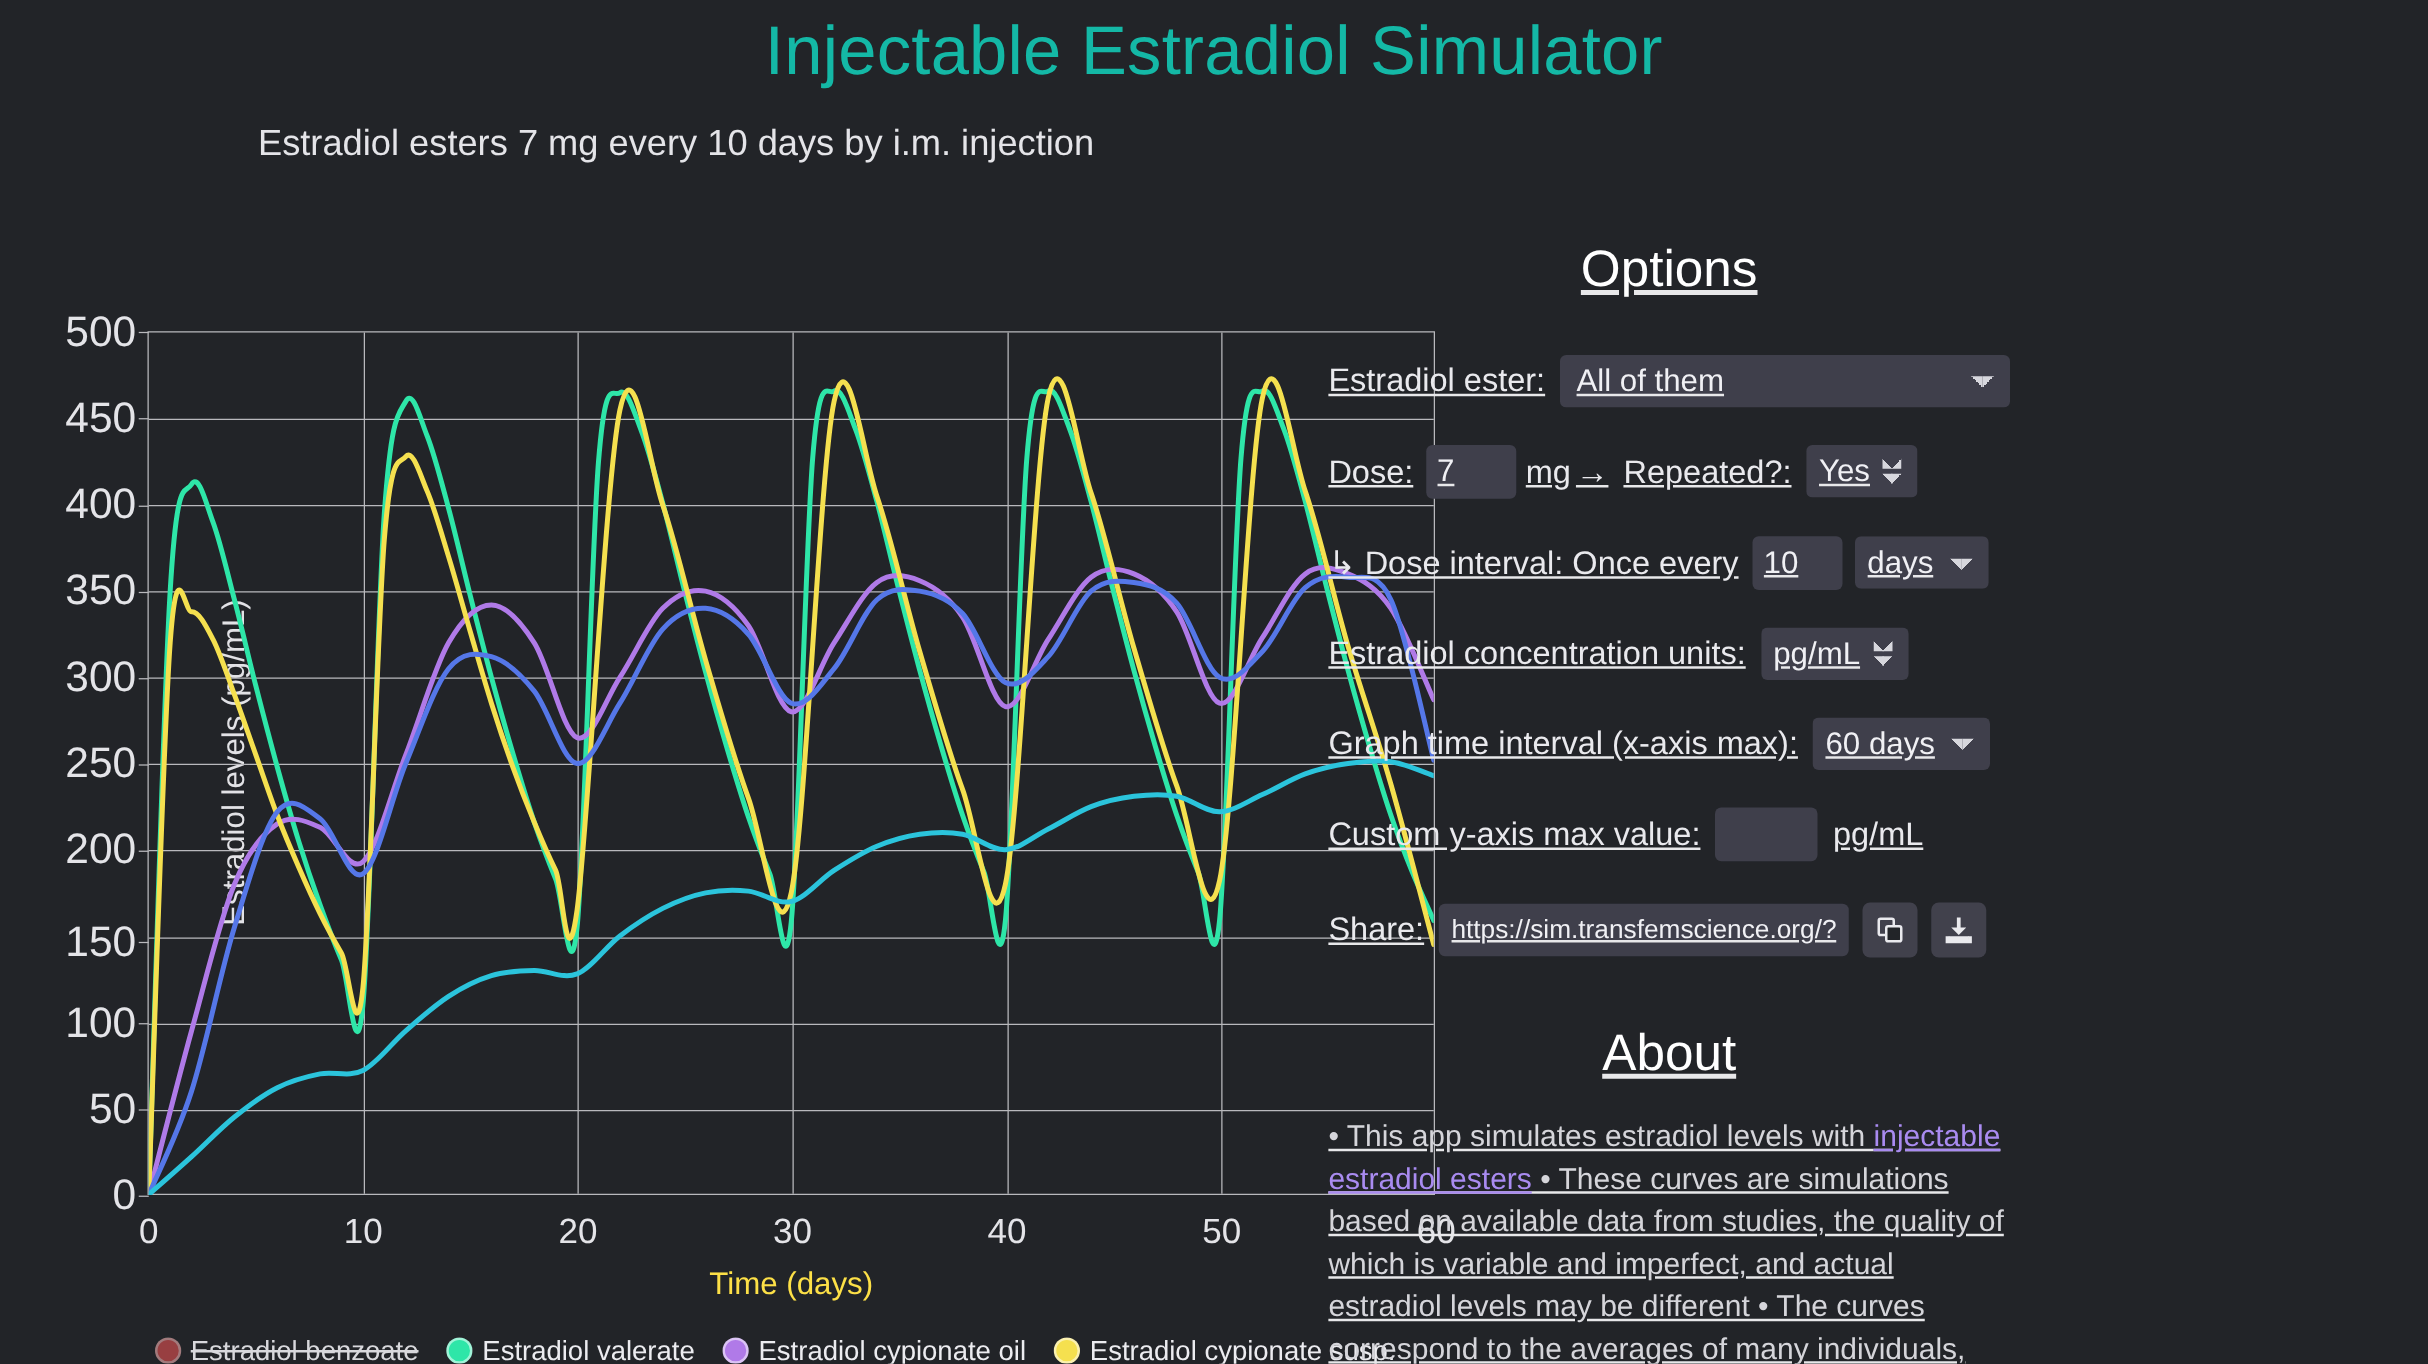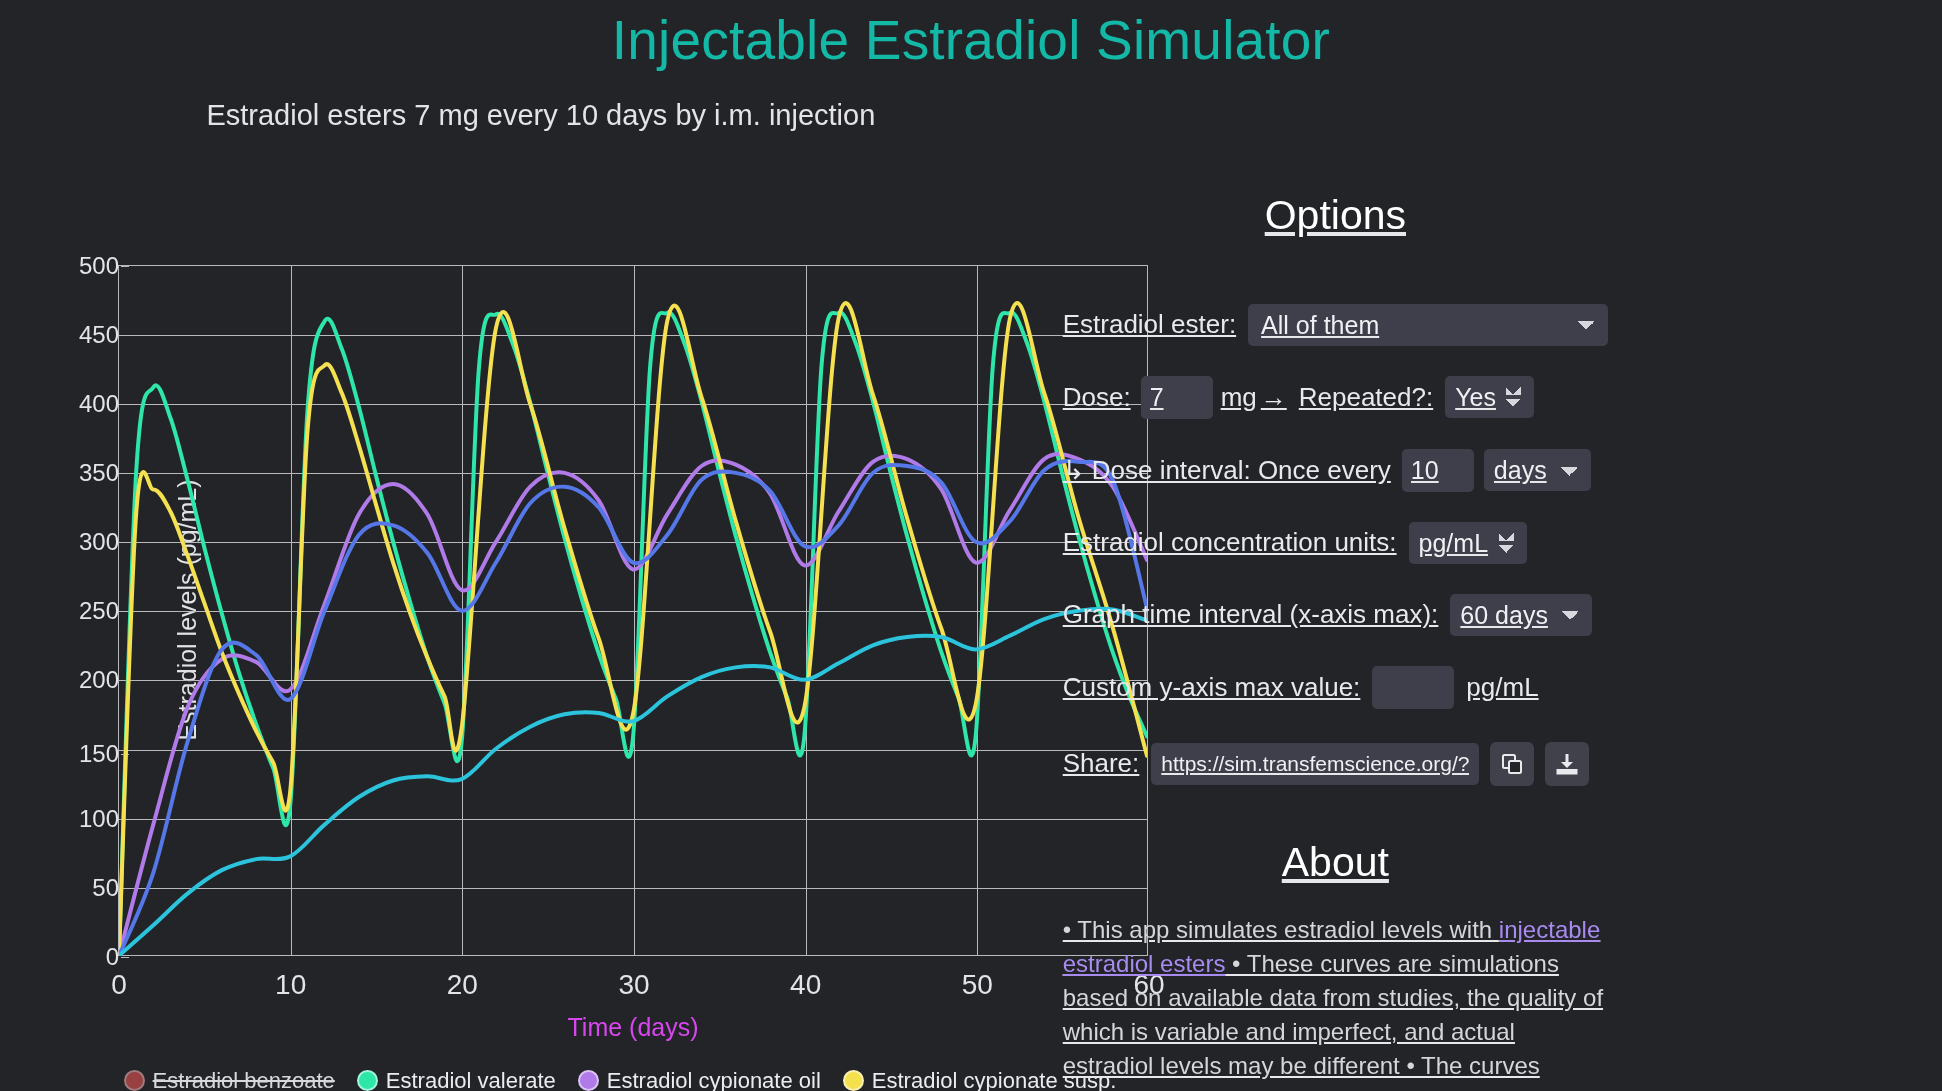--- a/index.html
+++ b/index.html
@@ -45,37 +45,37 @@
   #plot-area {
     position: absolute;
     left: 118px; top: 192px;
     width: 1030px; height: 691px;
     border: 1px solid #b9b9bd;
     border-left-width: 1px;
   }
   .gridline-v { position: absolute; top: 0; bottom: 0; width: 1px; background: #b9b9bd; }
   .gridline-h { position: absolute; left: 0; right: 0; height: 1px; background: #b9b9bd; }
   .ytick {
-    position: absolute; right: 100%; margin-right: 0;
+    position: absolute; right: 100%; margin-right: 10px;
     transform: translateY(-50%);
-    font-size: 24px; color: #e4e4e8; white-space: nowrap;
+    font-size: 34px; color: #e4e4e8; white-space: nowrap;
   }
   .ytick::after {
     content: ""; position: absolute; right: -10px; top: 50%;
     width: 8px; height: 1px; background: #b9b9bd;
   }
   .xtick {
     position: absolute; top: 100%; margin-top: 14px;
     transform: translateX(-50%);
     font-size: 28px; color: #e4e4e8;
   }
   #x-axis-label {
     position: absolute; top: 100%; margin-top: 58px;
     left: 0; right: 0; text-align: center;
-    font-size: 25px; color: #d946ef;
+    font-size: 25px; color: #fde047;
   }
   #curves { position: absolute; inset: 0; }
   
   #legend {
     position: absolute; left: 0; top: 995px; width: 1240px;
   }
   .legend-row {
     display: flex; justify-content: center; align-items: center;
     gap: 22px; margin-bottom: 9px;
   }
@@ -93,21 +93,21 @@
   .side-heading {
     text-align: center; font-size: 41px; font-weight: 400;
     color: #ffffff; margin: 0; line-height: 1;
   }
   #options-heading { padding-top: 122px; }
   .opt-row {
     display: flex; align-items: center; flex-wrap: nowrap;
     font-size: 26px; color: #e9e9ed;
     margin-top: 30px;
   }
-  #opt-ester { margin-top: 68px; }
+  #opt-ester { margin-top: 48px; }
   .opt-label { white-space: nowrap; }
   select.ctl, input.ctl {
     background: #3f3f4b;
     color: #f0f0f4;
     border: none;
     border-radius: 5px;
     font-family: "Liberation Sans", sans-serif;
     font-size: 25px;
     padding: 7px 10px;
     outline: none;

